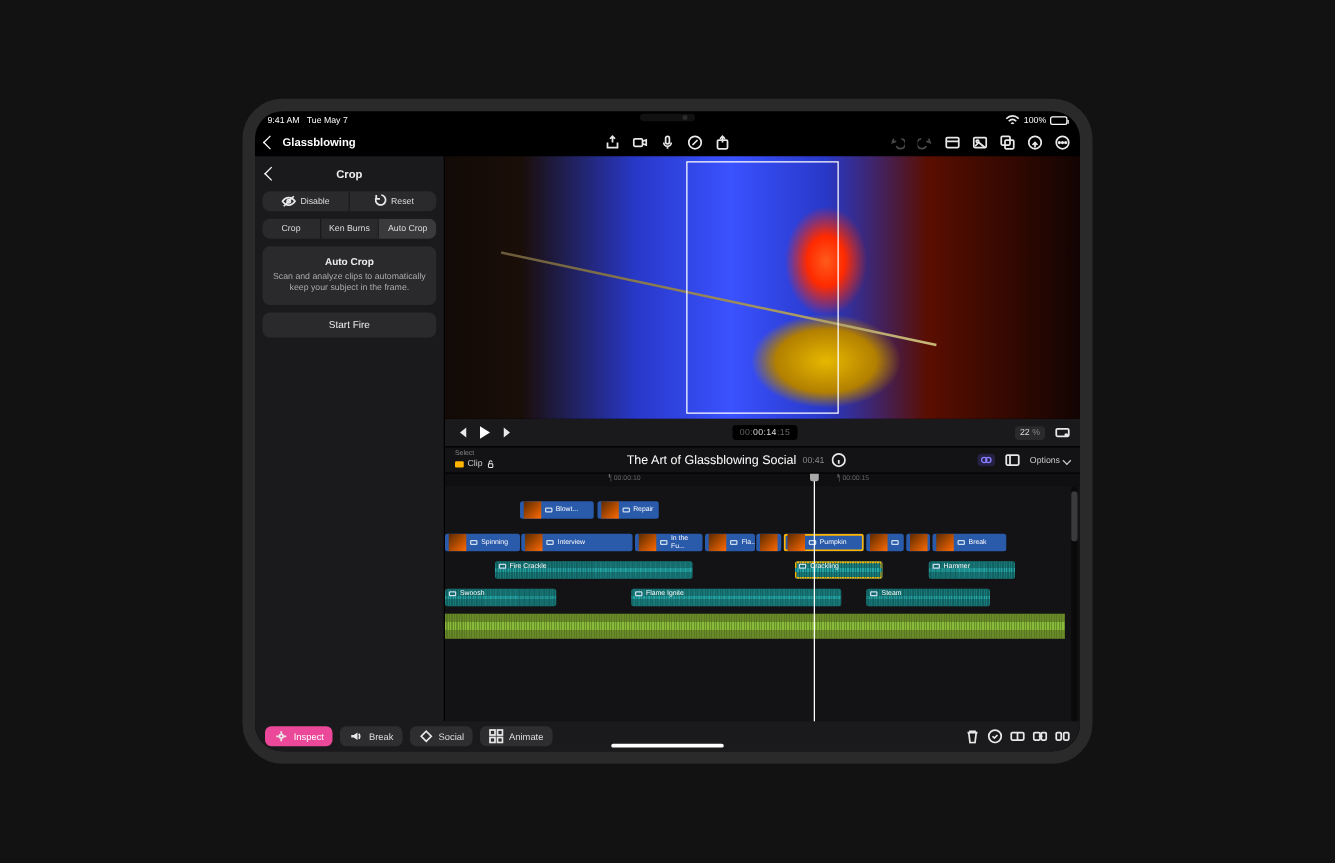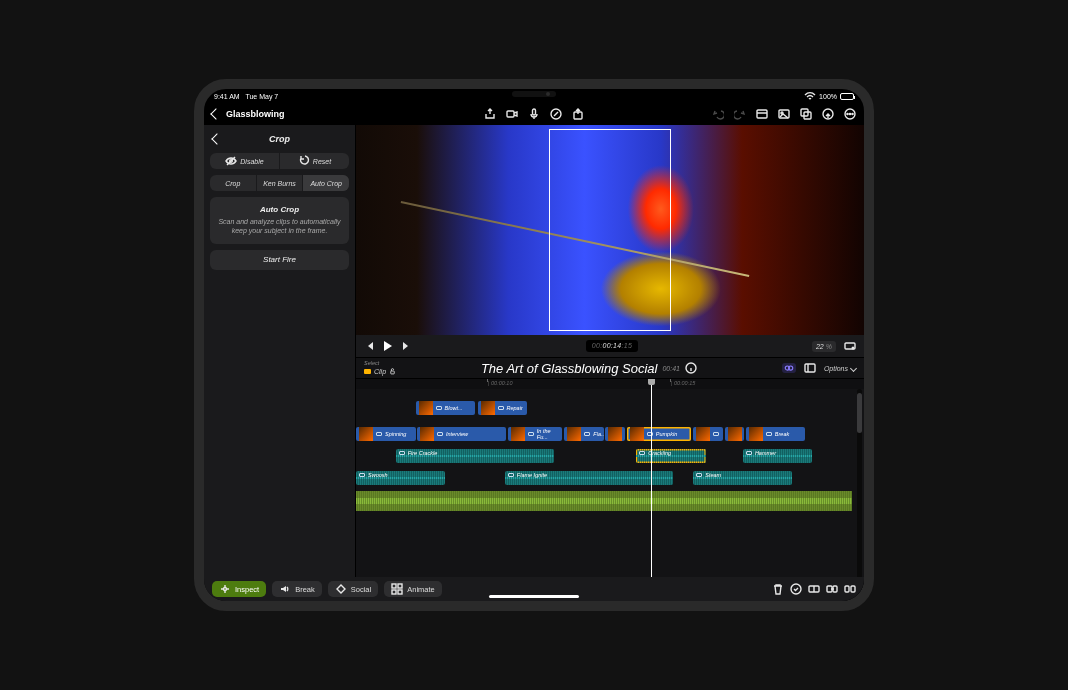--- a/index.html
+++ b/index.html
@@ -21,21 +21,21 @@
 .topbar { position: absolute; top: 14px; left: 0; right: 0; height: 22px; display: flex; align-items: center; padding: 0 8px; color: #fff; font-size: 9px; z-index: 20; }
 .topbar .left { display: flex; align-items: center; gap: 6px; flex: 1; }
 .topbar .center { display: flex; align-items: center; gap: 10px; flex: 1; justify-content: center; }
 .topbar .right { display: flex; align-items: center; gap: 10px; flex: 1; justify-content: flex-end; }
 .chev { width: 8px; height: 8px; border-left: 1.5px solid #fff; border-bottom: 1.5px solid #fff; transform: rotate(45deg); }
 .title { font-weight: 600; }
 .icn { width: 12px; height: 12px; display: inline-flex; align-items: center; justify-content: center; color: #e8e8e8; }
 .icn svg { width: 12px; height: 12px; stroke: currentColor; fill: none; stroke-width: 1.4; }
 .icn.dim { color: #4a4a4a; }
 
-.workspace { position: absolute; top: 36px; left: 0; right: 0; bottom: 0; display: flex; font-style: italic; }
+.workspace { position: absolute; top: 36px; left: 0; right: 0; bottom: 0; display: flex; }
 
 
 .inspector { width: 152px; background: #1a1a1c; border-right: 1px solid #000; display: flex; flex-direction: column; padding: 6px; gap: 6px; color: #eee; }
 .insp-head { display: flex; align-items: center; height: 16px; position: relative; }
 .insp-head .chev { position: absolute; left: 3px; }
 .insp-head .lbl { width: 100%; text-align: center; font-size: 9px; font-weight: 600; }
 .seg { display: flex; background: #2a2a2c; border-radius: 6px; overflow: hidden; height: 16px; }
 .seg .item { flex: 1; display: flex; align-items: center; justify-content: center; gap: 3px; font-size: 7px; color: #ddd; }
 .seg.half .item { flex: 1; }
 .seg .item + .item { border-left: 1px solid #1a1a1c; }
@@ -65,21 +65,21 @@
 .tc .dim { color: #666; }
 .zoom { background: #2a2a2c; padding: 2px 4px; border-radius: 3px; display: flex; gap: 2px; align-items: center; }
 .play { width: 0; height: 0; border-left: 8px solid #fff; border-top: 5px solid transparent; border-bottom: 5px solid transparent; }
 
 .projbar { height: 22px; background: #131315; display: flex; align-items: center; padding: 0 8px; gap: 6px; font-size: 7px; color: #ccc; border-top: 1px solid #000; border-bottom: 1px solid #000; }
 .projbar .sel { display: flex; flex-direction: column; line-height: 1; gap: 1px; }
 .projbar .sel .s1 { font-size: 5.5px; color: #888; }
 .projbar .sel .s2 { display: flex; align-items: center; gap: 3px; }
 .clipchip { width: 7px; height: 5px; background: #ffb400; border-radius: 1px; }
 .projbar .center2 { flex: 1; display: flex; justify-content: center; align-items: center; gap: 5px; }
-.projbar .pname { font-size: 13px; color: #fff; }
+.projbar .pname { font-size: 10px; color: #fff; }
 .projbar .pdur { font-size: 7px; color: #888; }
 .projbar .right2 { display: flex; align-items: center; gap: 8px; }
 .pill-icon { width: 14px; height: 10px; border-radius: 3px; display: inline-flex; align-items: center; justify-content: center; }
 .focus { background: #6a5cff33; color: #8a7cff; }
 .opts { display: flex; align-items: center; gap: 3px; color: #ccc; }
 .chev-dn { width: 5px; height: 5px; border-right: 1px solid #ccc; border-bottom: 1px solid #ccc; transform: rotate(45deg); }
 
 .timeline { flex: 1; background: #131315; position: relative; overflow: hidden; }
 .ruler { position: absolute; top: 0; left: 0; right: 0; height: 10px; background: #0f0f11; font-size: 5.5px; color: #666; }
 .ruler .mark { position: absolute; top: 1px; }
@@ -104,21 +104,21 @@
   background: repeating-linear-gradient(90deg, transparent 0 1px, #4a6a1a88 1px 2px),
               linear-gradient(180deg, transparent 35%, #8aba3a 35% 65%, transparent 65%);
 }
 .playhead { position: absolute; top: 0; bottom: 0; width: 1px; background: #fff; z-index: 10; }
 .playhead::before { content: ""; position: absolute; top: -2px; left: -3px; width: 7px; height: 8px; background: #aaa; border-radius: 2px; }
 .scroll { position: absolute; right: 2px; top: 10px; bottom: 2px; width: 5px; background: #0a0a0a; border-radius: 3px; }
 .scroll .th { position: absolute; left: 0; right: 0; top: 4px; height: 40px; background: #3a3a3c; border-radius: 3px; }
 
 .bottombar { position: absolute; left: 0; right: 0; bottom: 0; height: 24px; background: #1a1a1c; display: flex; align-items: center; padding: 0 8px; gap: 6px; z-index: 20; }
 .bbtn { height: 16px; padding: 0 7px; border-radius: 5px; background: #2e2e30; color: #ddd; font-size: 7.5px; display: flex; align-items: center; gap: 4px; }
-.bbtn.active { background: #4d7c0f; color: #fff; }
+.bbtn.active { background: #ec4899; color: #fff; }
 .bottombar .grow { flex: 1; }
 .homebar { position: absolute; bottom: 3px; left: 50%; transform: translateX(-50%); width: 90px; height: 3px; background: #fff; border-radius: 2px; z-index: 30; }
 </style>
 </head>
 <body>
 
 <div class="ipad">
   <div class="notch"></div>
 
   <div class="statusbar">

